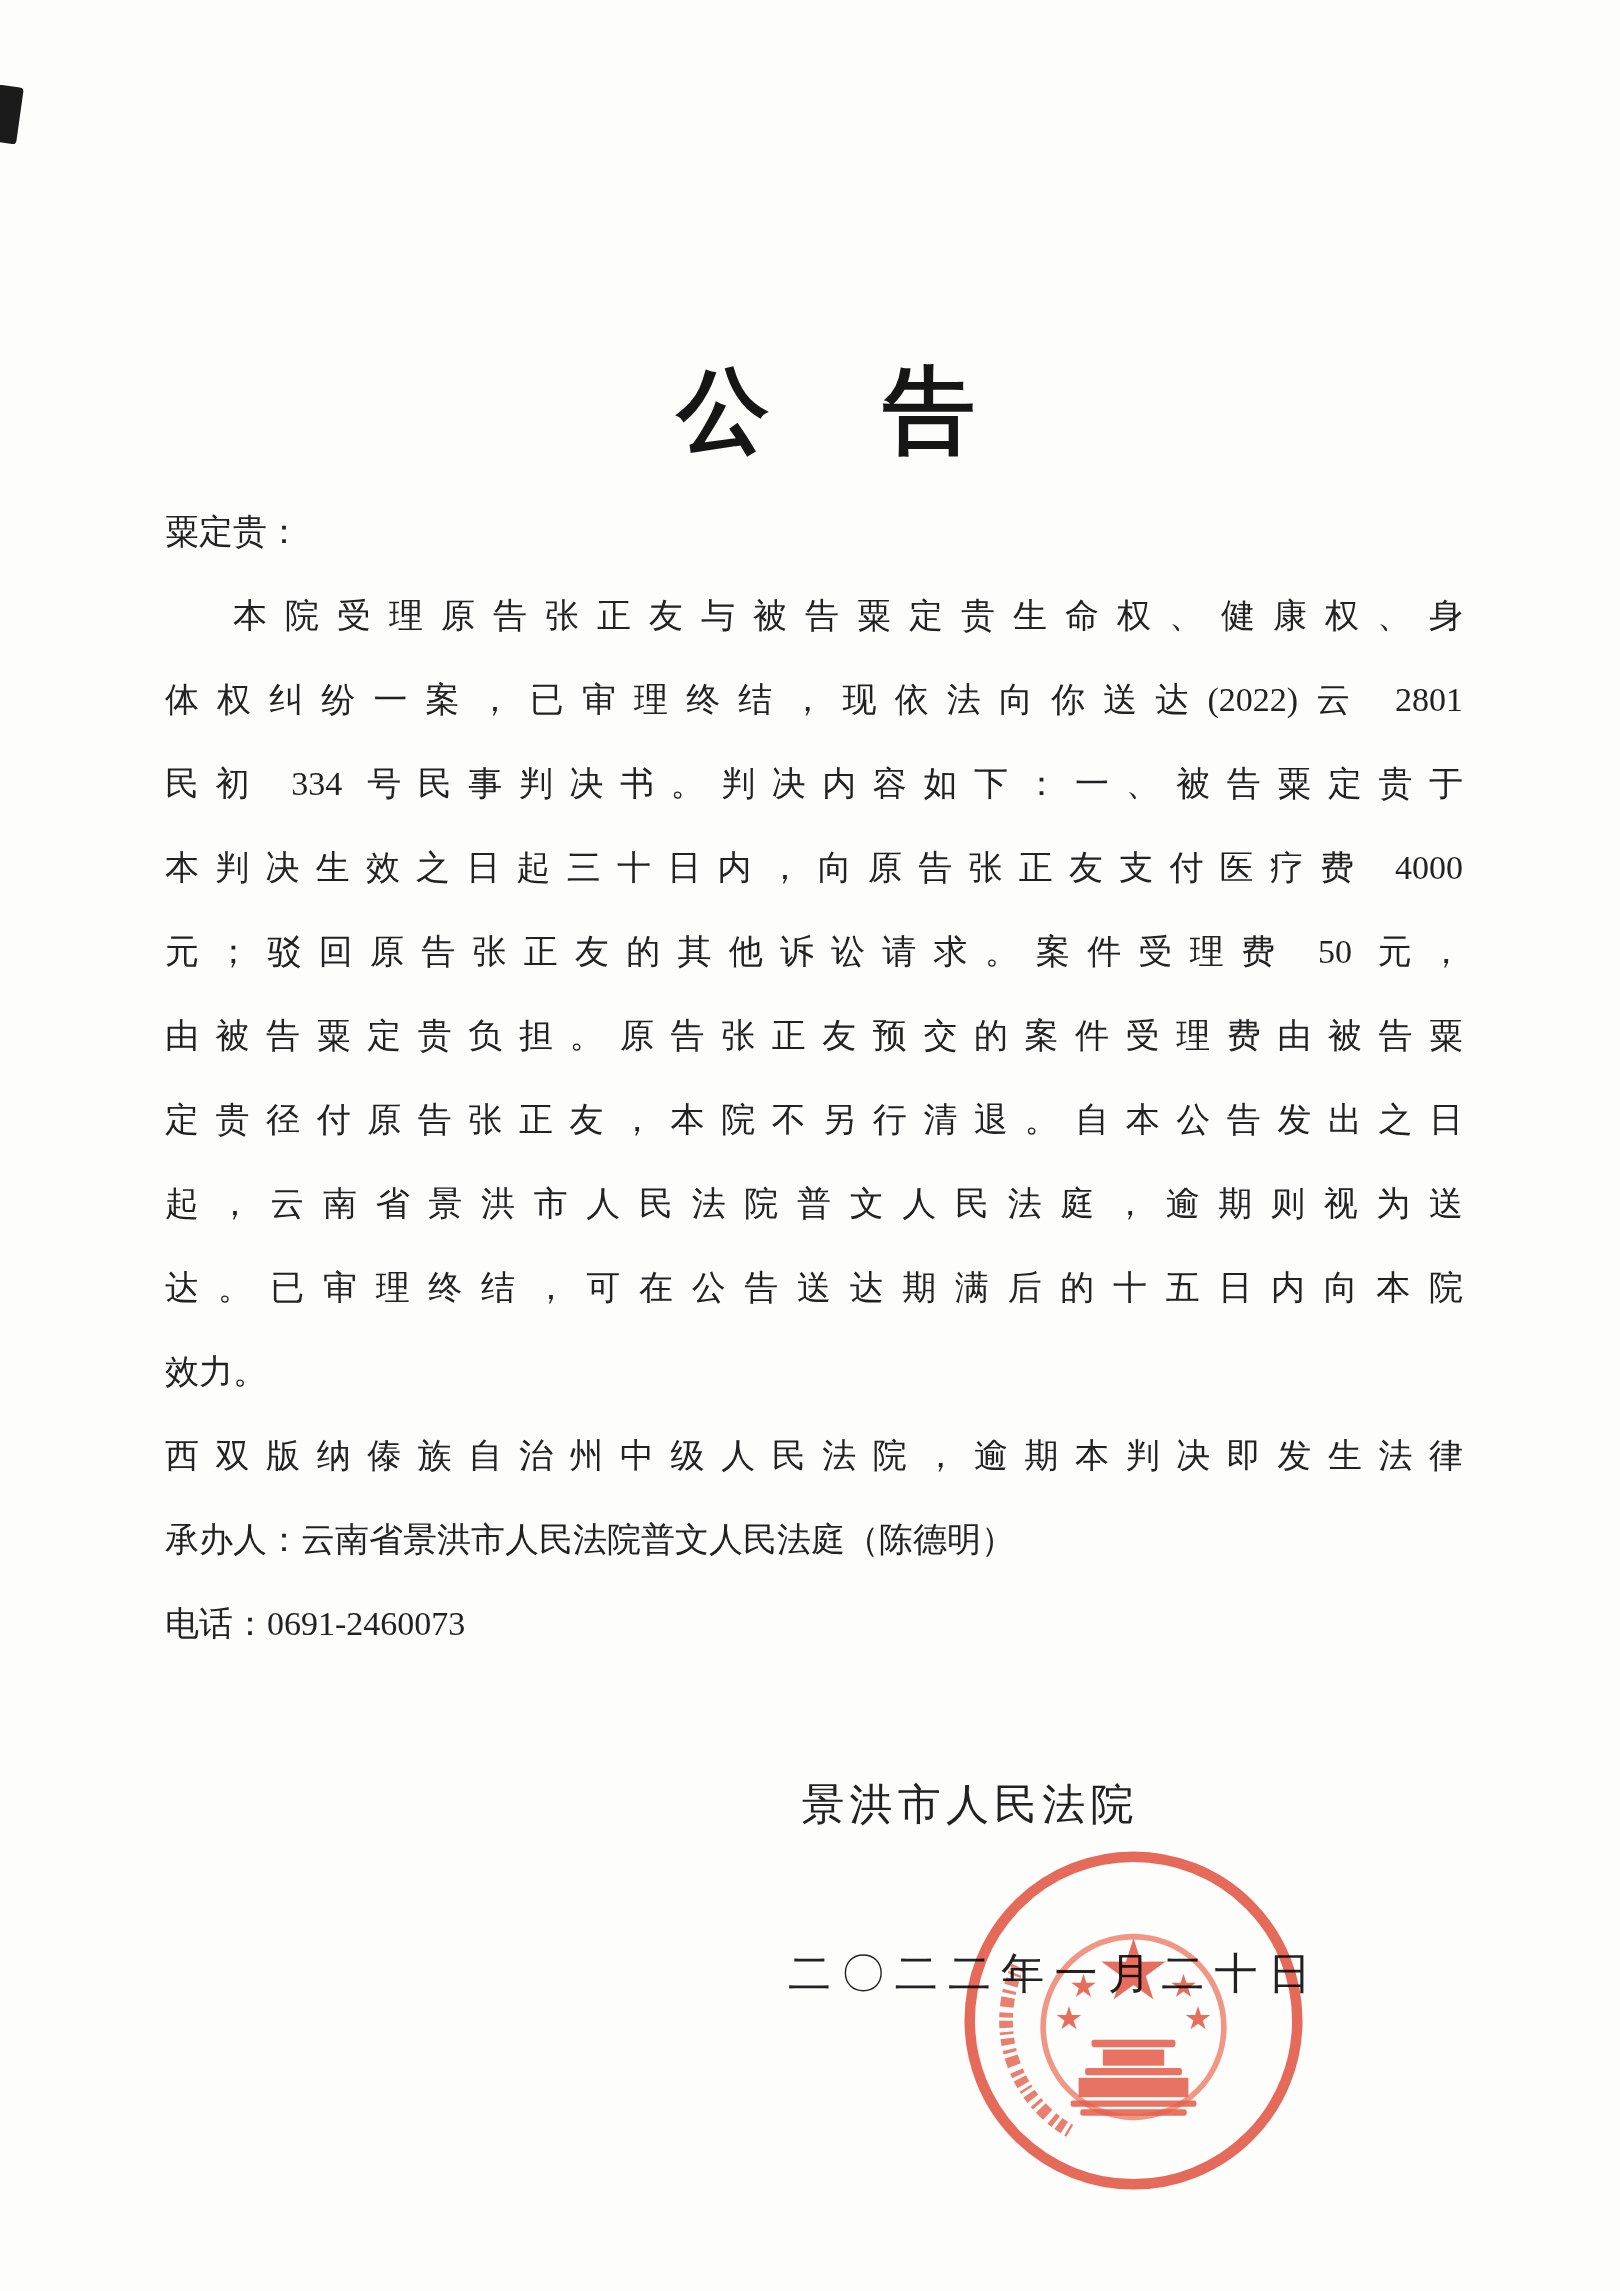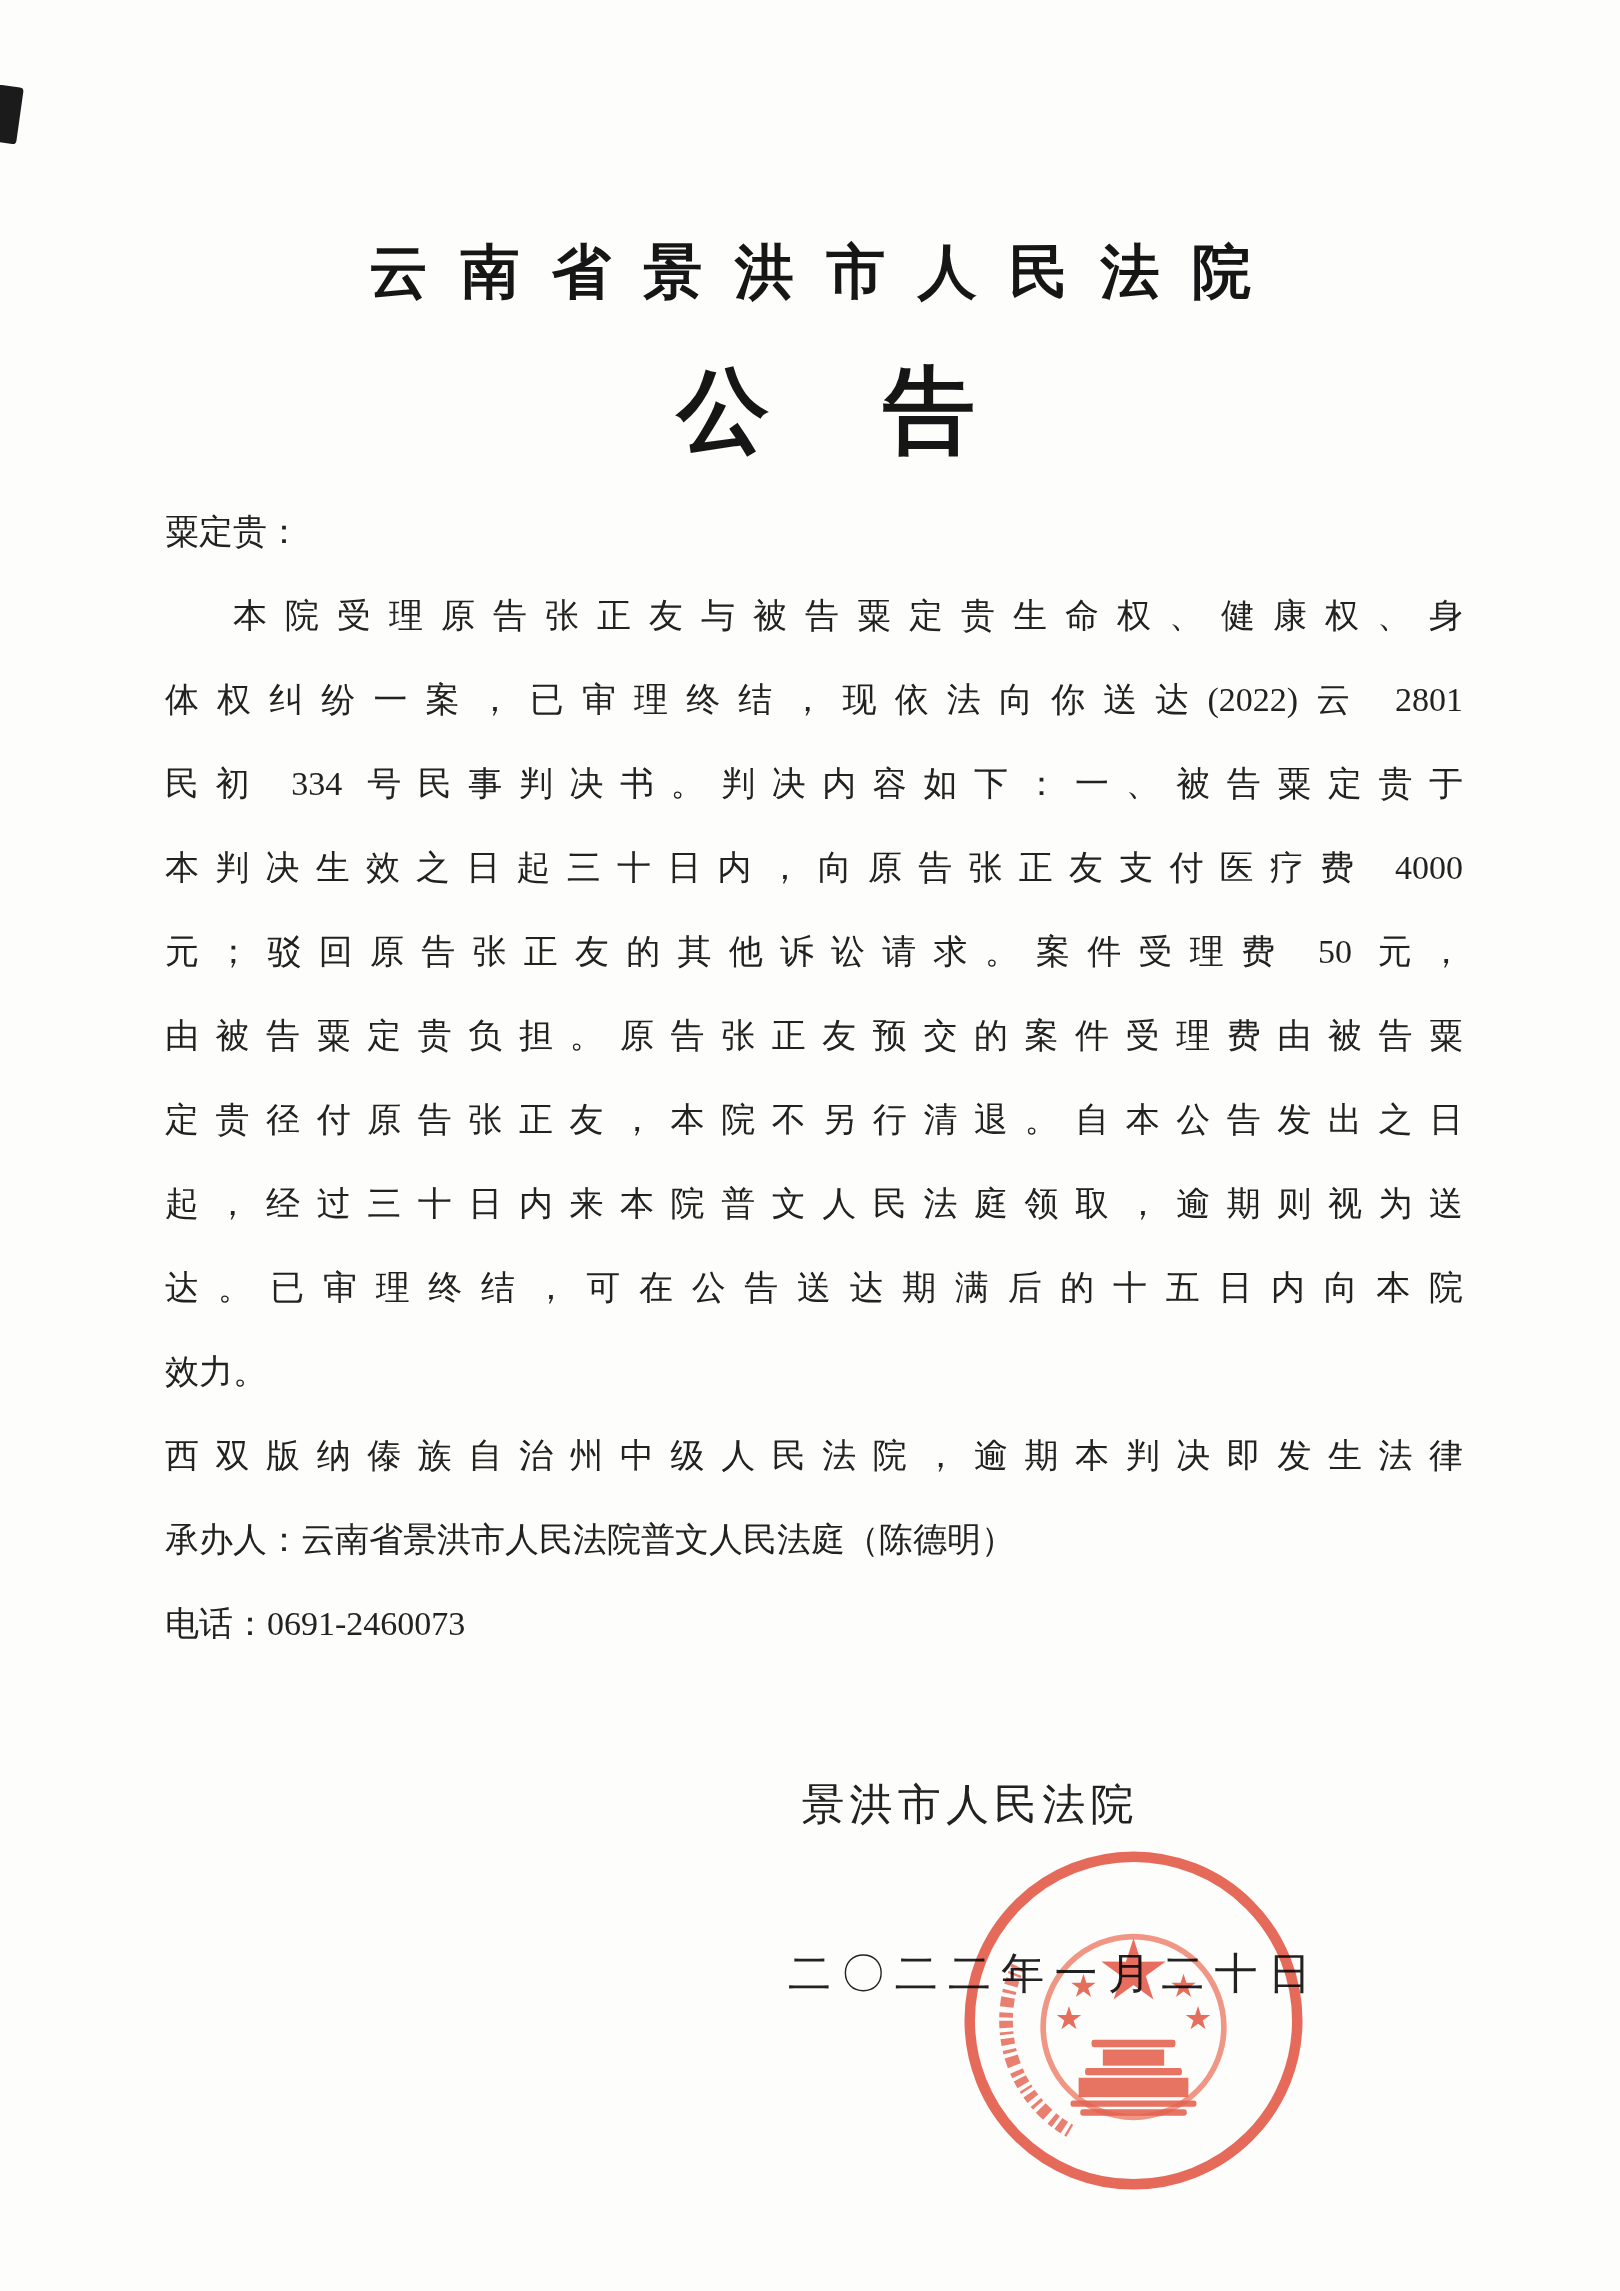--- a/index.html
+++ b/index.html
@@ -57,36 +57,35 @@
   }
   .seal svg{width:100%;height:100%;}
 </style>
 </head>
 <body>
 
 <div class="page">
 
   <div class="scan-artifact"></div>
 
-  <div class="court-title">云南省景洪市人民法院</div>
 
   <div class="notice-title">公　告</div>
 
   <div class="content">
     <div class="line">粟定贵：</div>
 
     <div>
         <div class="line body-line indent just">本院受理原告张正友与被告粟定贵生命权、健康权、身</div>
         <div class="line body-line just">体权纠纷一案，已审理终结，现依法向你送达(2022)云 2801</div>
         <div class="line body-line just">民初 334 号民事判决书。判决内容如下：一、被告粟定贵于</div>
         <div class="line body-line just">本判决生效之日起三十日内，向原告张正友支付医疗费 4000</div>
         <div class="line body-line just">元；驳回原告张正友的其他诉讼请求。案件受理费 50 元，</div>
         <div class="line body-line just">由被告粟定贵负担。原告张正友预交的案件受理费由被告粟</div>
         <div class="line body-line just">定贵径付原告张正友，本院不另行清退。自本公告发出之日</div>
-        <div class="line body-line just">起，经过三十日内来本院普文人民法庭领取，逾期则视为送</div>
+        <div class="line body-line just">起，云南省景洪市人民法院普文人民法庭，逾期则视为送</div>
         <div class="line body-line just">达。已审理终结，可在公告送达期满后的十五日内向本院</div>
         <div class="line body-line">效力。</div>
         <div class="line body-line just">西双版纳傣族自治州中级人民法院，逾期本判决即发生法律</div>
       </div>
 
     <div class="line">承办人：云南省景洪市人民法院普文人民法庭（陈德明）</div>
     <div class="line">电话：0691-2460073</div>
   </div>
 
   <div class="sig-court">景洪市人民法院</div>

